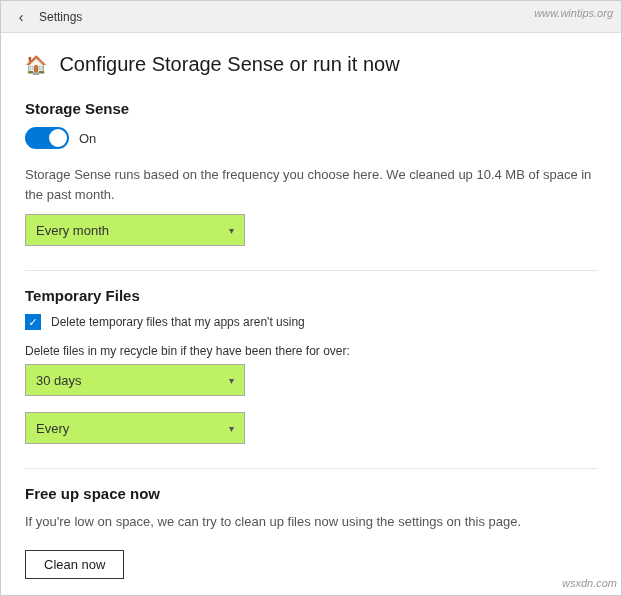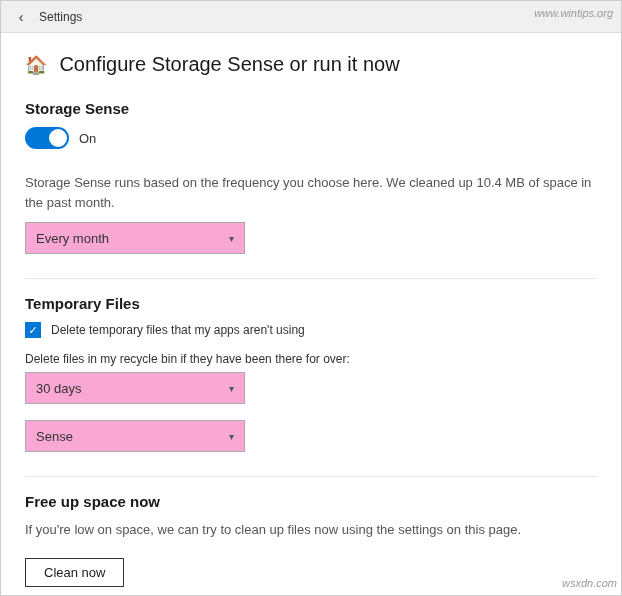--- a/index.html
+++ b/index.html
@@ -97,21 +97,21 @@
     .section-title {
       font-size: 15px;
       font-weight: 600;
       color: #1a1a1a;
       margin-bottom: 10px;
     }
 
     .toggle-row {
       display: flex;
       align-items: center;
-      margin-bottom: 24px;
+      margin-bottom: 16px;
     }
 
     .toggle {
       width: 44px;
       height: 22px;
       background: #0078d7;
       border-radius: 11px;
       position: relative;
       margin-right: 10px;
       cursor: pointer;
@@ -145,21 +145,21 @@
     .field-label {
       font-size: 12px;
       color: #333;
       margin-bottom: 6px;
     }
 
     .dropdown {
       width: 220px;
       height: 32px;
       border: 1px solid #aaa;
-      background: #f9a8d4;
+      background: #bef264;
       display: flex;
       align-items: center;
       justify-content: space-between;
       padding: 0 10px;
       cursor: pointer;
       font-size: 13px;
       color: #333;
       margin-bottom: 16px;
       gap: 36px;
     }
@@ -265,21 +265,21 @@
         <span class="checkbox-label">Delete temporary files that my apps aren't using</span>
       </div>
 
       <div class="field-label">Delete files in my recycle bin if they have been there for over:</div>
       <div class="dropdown">
         <span>30 days</span>
         <span class="dropdown-arrow">▾</span>
       </div>
 
       <div class="dropdown">
-        <span>Sense</span>
+        <span>Every</span>
         <span class="dropdown-arrow">▾</span>
       </div>
     </div>
 
     <hr class="divider">
 
     <div class="section">
       <div class="section-title">Free up space now</div>
       <p class="description-text">If you're low on space, we can try to clean up files now using the settings on this page.</p>
       <button class="clean-button">Clean now</button>

